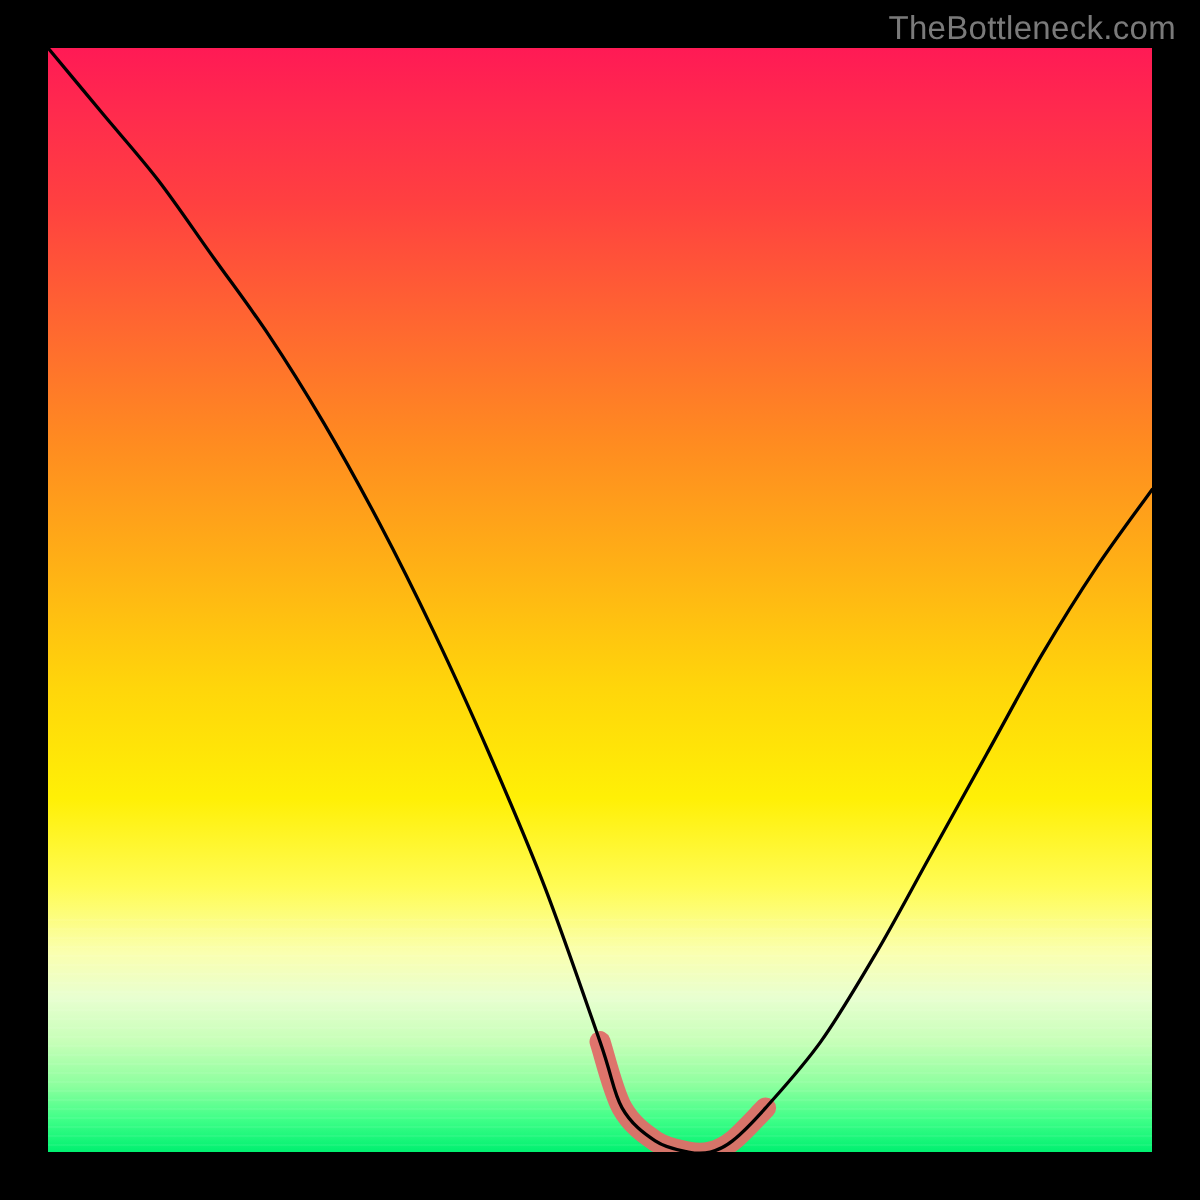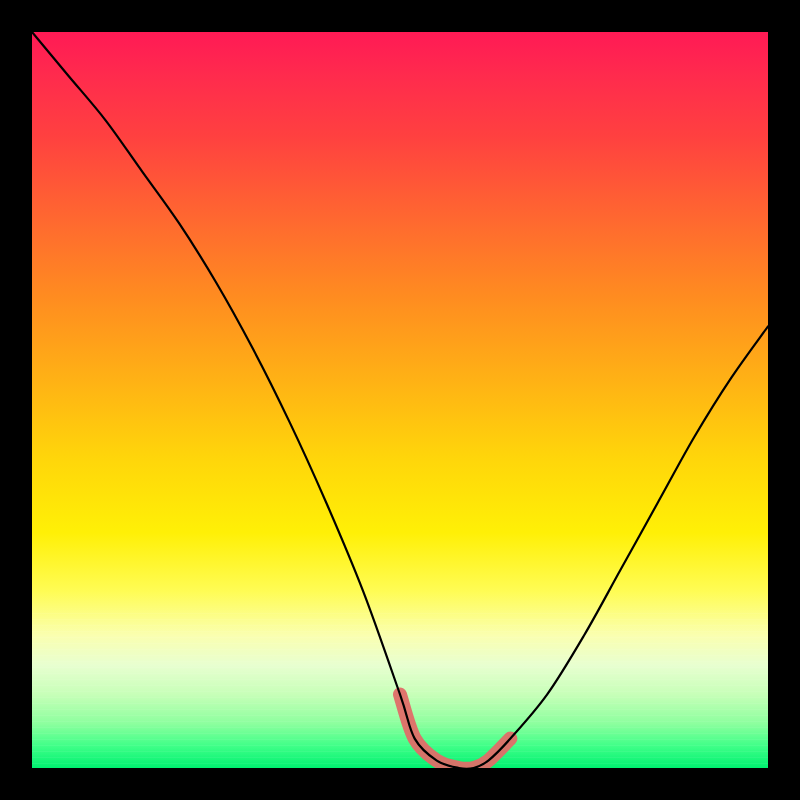--- a/index.html
+++ b/index.html
@@ -89,20 +89,21 @@
     font-size: 22px;
     letter-spacing: 0.2px;
     user-select: none;
   }
 </style>
 </head>
 <body>
 
 <div class="frame">
 
+  <div class="watermark">TheBottleneck.com</div>
 
   <div class="plot-area">
     <div class="gradient"></div>
     <div class="stripes"></div>
 
     <svg class="curve" viewBox="0 0 736 736" preserveAspectRatio="none">
       <path id="dip-accent-path" class="dip-accent" d="M 368.0 662.4 C 370.5 669.8, 376.6 695.5, 382.7 706.6 C 388.9 717.6, 397.4 723.7, 404.8 728.6 C 412.2 733.5, 420.7 734.8, 426.9 736.0 C 433.0 737.2, 436.7 737.2, 441.6 736.0 C 446.5 734.8, 450.2 733.5, 456.3 728.6 C 462.5 723.7, 474.7 710.2, 478.4 706.6"></path>
       <path id="curve-path" class="curve-line" d="M 0.0 0.0 C 6.1 7.4, 24.5 29.4, 36.8 44.2 C 49.1 58.9, 61.3 72.4, 73.6 88.3 C 85.9 104.3, 98.1 122.7, 110.4 139.8 C 122.7 157.0, 134.9 173.0, 147.2 191.4 C 159.5 209.8, 171.7 229.4, 184.0 250.2 C 196.3 271.1, 208.5 293.2, 220.8 316.5 C 233.1 339.8, 245.3 364.3, 257.6 390.1 C 269.9 415.8, 282.1 442.8, 294.4 471.0 C 306.7 499.3, 318.9 527.5, 331.2 559.4 C 343.5 591.3, 359.4 637.9, 368.0 662.4 C 376.6 686.9, 376.6 695.5, 382.7 706.6 C 388.9 717.6, 397.4 723.7, 404.8 728.6 C 412.2 733.5, 420.7 734.8, 426.9 736.0 C 433.0 737.2, 436.7 737.2, 441.6 736.0 C 446.5 734.8, 450.2 733.5, 456.3 728.6 C 462.5 723.7, 468.6 717.6, 478.4 706.6 C 488.2 695.5, 502.9 679.6, 515.2 662.4 C 527.5 645.2, 539.7 624.4, 552.0 603.5 C 564.3 582.7, 576.5 559.4, 588.8 537.3 C 601.1 515.2, 613.3 493.1, 625.6 471.0 C 637.9 449.0, 650.1 425.7, 662.4 404.8 C 674.7 383.9, 686.9 364.3, 699.2 345.9 C 711.5 327.5, 729.9 303.0, 736.0 294.4"></path>
     </svg>
   </div>

